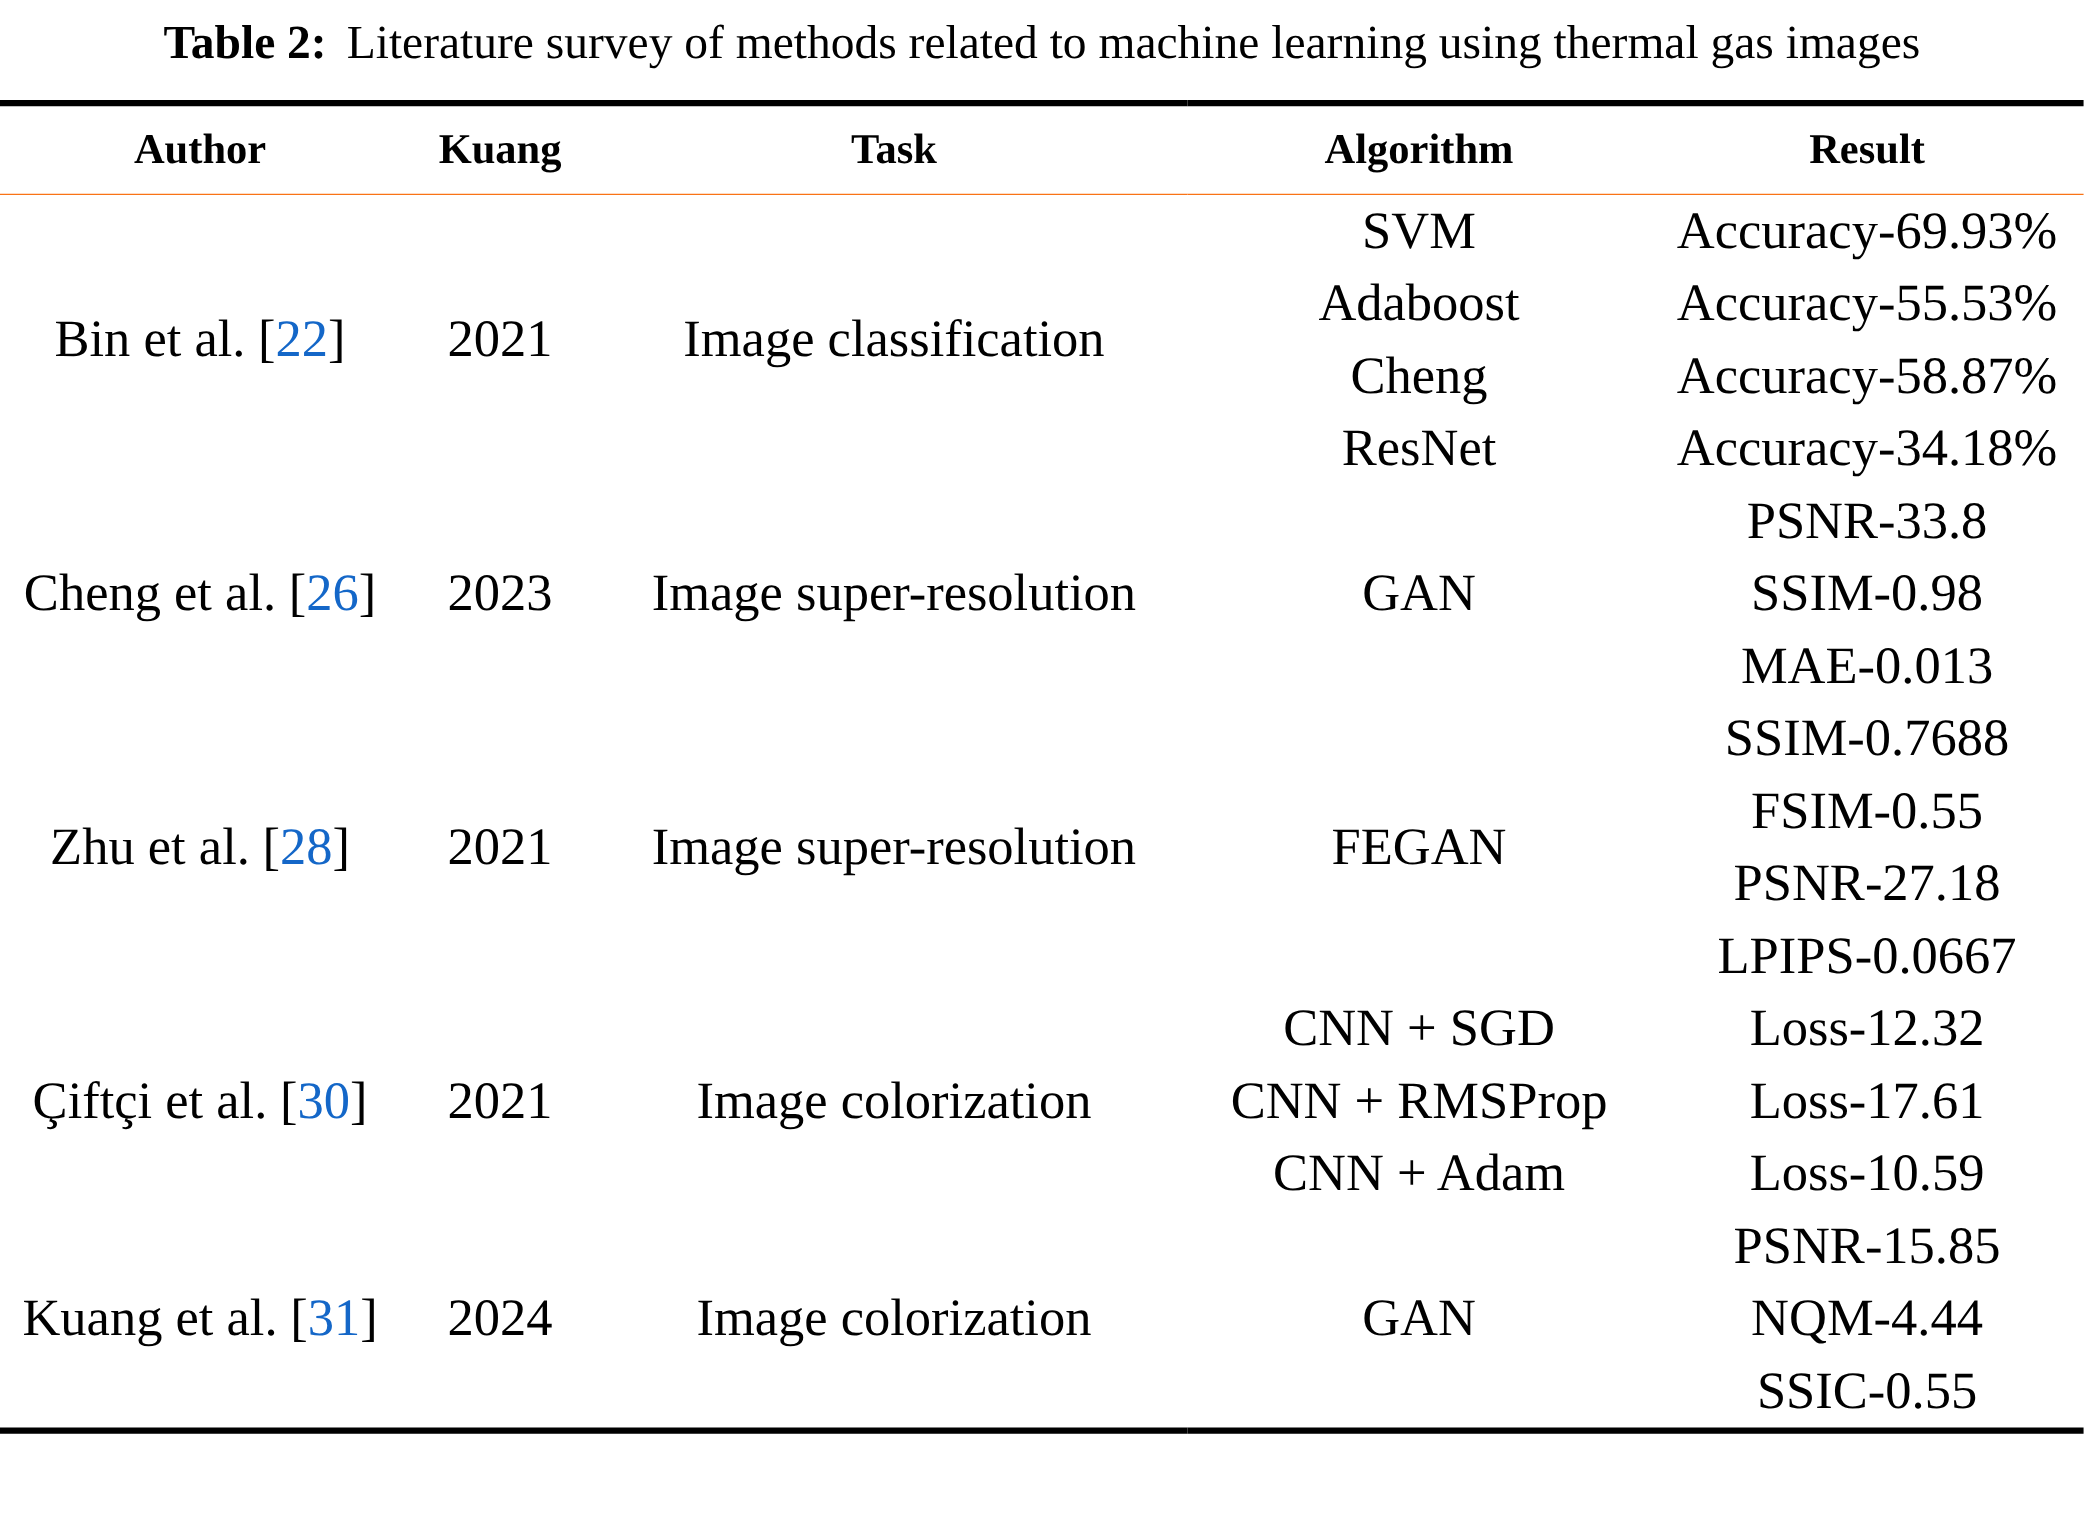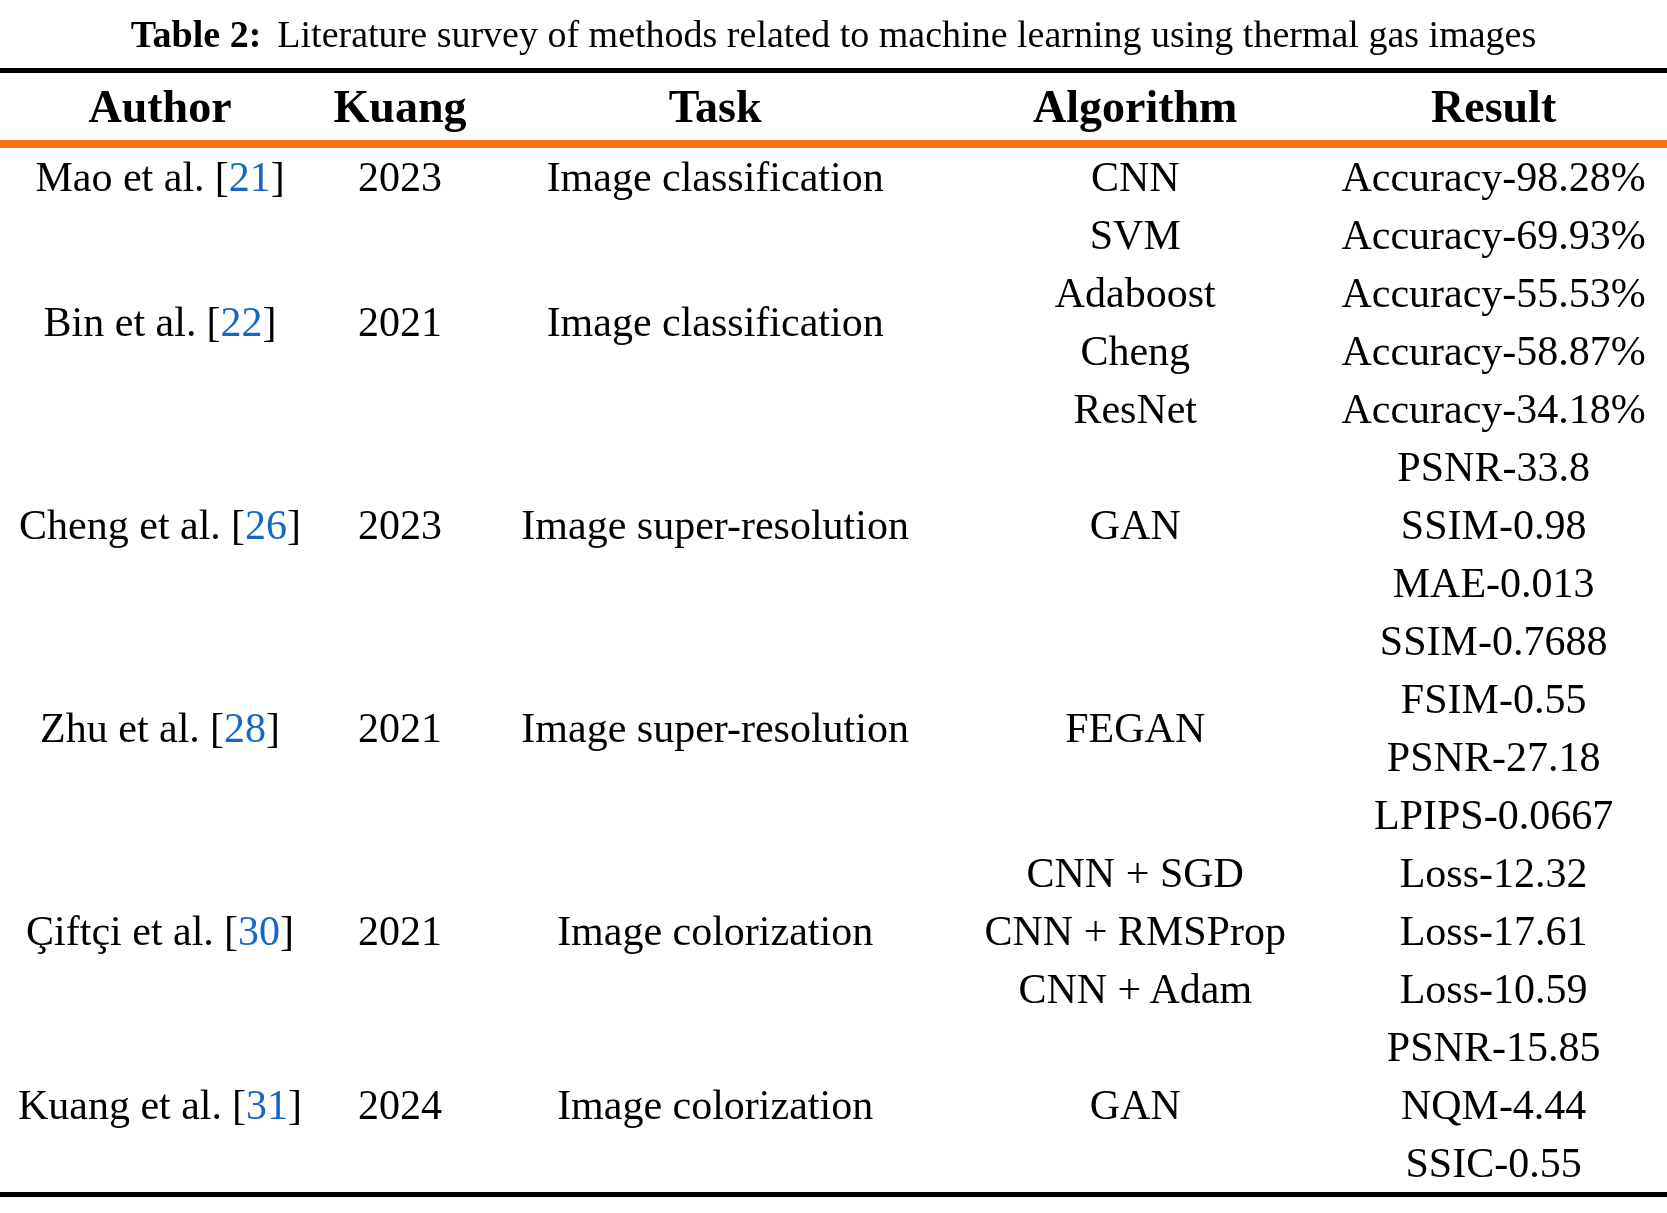--- a/index.html
+++ b/index.html
@@ -5,21 +5,21 @@
   * { margin: 0; padding: 0; box-sizing: border-box; }
   html, body { background: #ffffff; }
   body {
     width: 1667px;
     height: 1213px;
     color: #000000;
     font-family: "Liberation Serif", "DejaVu Serif", serif;
     overflow: hidden;
   }
   .caption {
-    height: 68px;
+    height: 80px;
     padding-top: 12px;
     text-align: center;
     font-size: 38px;
     line-height: 44px;
     white-space: nowrap;
   }
   .caption-label { font-weight: bold; margin-right: 16px; }
   table.lit-table {
     width: 100%;
     border-collapse: collapse;
@@ -27,23 +27,23 @@
     border-top: 5px solid #000;
     border-bottom: 5px solid #000;
   }
   col.c-author { width: 19.2%; }
   col.c-year   { width: 9.6%;  }
   col.c-task   { width: 28.2%; }
   col.c-algo   { width: 22.2%; }
   col.c-result { width: 20.8%; }
   thead th {
     height: 73px;
-    border-bottom: 8px solid #f97316;
+    border-bottom: 1px solid #f97316;
     font-weight: bold;
-    font-size: 46px;
+    font-size: 34px;
     text-align: center;
     vertical-align: middle;
   }
   tbody td {
     font-size: 42px;
     text-align: center;
     vertical-align: middle;
     padding: 0;
   }
   .line { height: 58px; line-height: 58px; white-space: nowrap; }
@@ -70,33 +70,20 @@
     <tr>
       <th>Author</th>
       <th>Kuang</th>
       <th>Task</th>
       <th>Algorithm</th>
       <th>Result</th>
     </tr>
   </thead>
   <tbody>
 
-    <tr>
-      <td class="author-cell">
-        <span>Mao et al.</span><span class="cite-wrap"><span>[</span><span class="cite-num">21</span><span>]</span></span>
-      </td>
-      <td class="year-cell">2023</td>
-      <td class="task-cell">Image classification</td>
-      <td>
-        <div class="line">CNN</div>
-      </td>
-      <td>
-        <div class="line">Accuracy-98.28%</div>
-      </td>
-    </tr>
 
     <tr>
       <td class="author-cell">
         <span>Bin et al.</span><span class="cite-wrap"><span>[</span><span class="cite-num">22</span><span>]</span></span>
       </td>
       <td class="year-cell">2021</td>
       <td class="task-cell">Image classification</td>
       <td>
         <div class="line">SVM</div>
         <div class="line">Adaboost</div>

